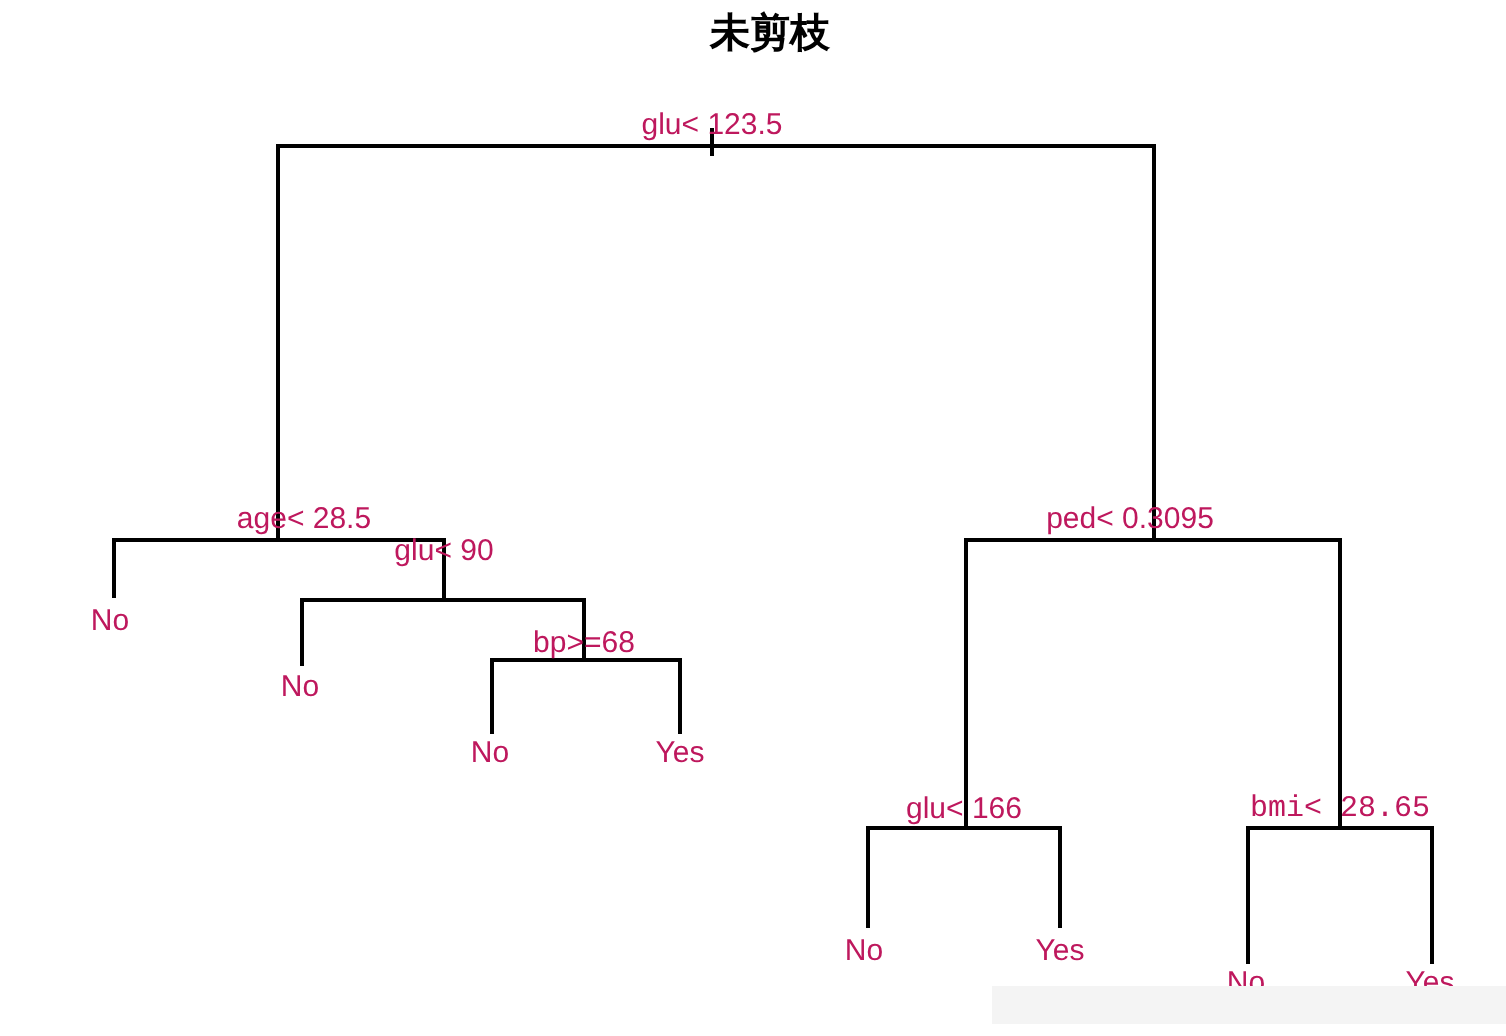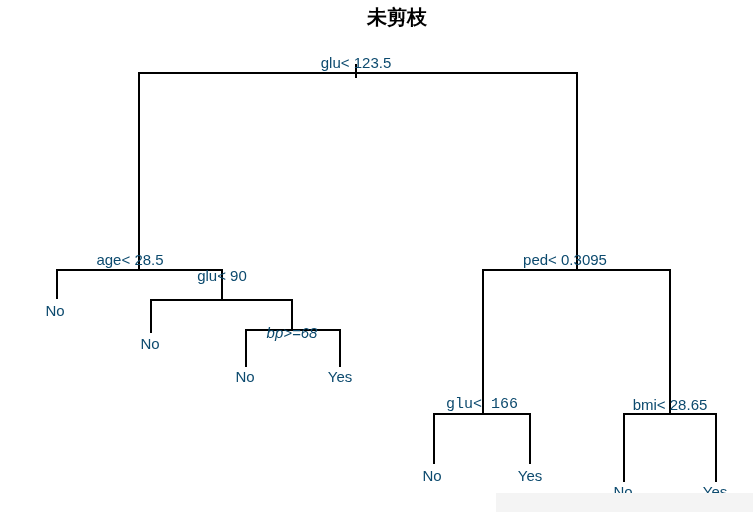--- a/index.html
+++ b/index.html
@@ -21,21 +21,21 @@
     background: #000000;
   }
   .hline { height: 1.5px; }
   .vline { width: 1.5px; }
   .lbl {
     position: absolute;
     transform: translateX(-50%);
     font-size: 15px;
     line-height: 15px;
     white-space: nowrap;
-    color: #0c4a6e;
+    color: #be185d;
   }
   .title {
     position: absolute;
     transform: translateX(-50%);
     font-size: 20px;
     line-height: 22px;
     font-weight: bold;
     white-space: nowrap;
     color: #000000;
   }
@@ -43,21 +43,21 @@
     position: absolute;
     background: #f4f4f4;
     z-index: 5;
   }
 </style>
 </head>
 <body>
 
 <div id="plot">
 
-  <div class="title" style="left:385px; top:6px;margin-left:12px;">未剪枝</div>
+  <div class="title" style="left:385px; top:6px;">未剪枝</div>
 
   <div class="line vline" style="left:355px; top:64px; height:14px;"></div>
   <div class="line hline" style="left:138px; top:72px; width:439px;"></div>
   <div class="line vline" style="left:138px; top:72px; height:197px;"></div>
   <div class="line vline" style="left:576px; top:72px; height:197px;"></div>
 
   <div class="line hline" style="left:56px; top:269px; width:166px;"></div>
   <div class="line vline" style="left:56px; top:269px; height:30px;"></div>
   <div class="line vline" style="left:221px; top:269px; height:30px;"></div>
 
@@ -75,26 +75,26 @@
 
   <div class="line hline" style="left:433px; top:413px; width:97px;"></div>
   <div class="line vline" style="left:433px; top:413px; height:51px;"></div>
   <div class="line vline" style="left:529px; top:413px; height:51px;"></div>
 
   <div class="line hline" style="left:623px; top:413px; width:93px;"></div>
   <div class="line vline" style="left:623px; top:413px; height:69px;"></div>
   <div class="line vline" style="left:715px; top:413px; height:69px;"></div>
 
   <div class="lbl" style="left:356px; top:55px;">glu&lt; 123.5</div>
-  <div class="lbl" style="left:130px; top:252px;">age&lt; 28.5</div>
+  <div class="lbl" style="left:152px; top:252px;">age&lt; 28.5</div>
   <div class="lbl" style="left:222px; top:268px;">glu&lt; 90</div>
-  <div class="lbl" style="left:292px; top:325px;font-style:italic;">bp&gt;=68</div>
+  <div class="lbl" style="left:292px; top:314px;">bp&gt;=68</div>
   <div class="lbl" style="left:565px; top:252px;">ped&lt; 0.3095</div>
-  <div class="lbl" style="left:482px; top:397px;font-family:Liberation Mono, monospace;">glu&lt; 166</div>
-  <div class="lbl" style="left:670px; top:397px;">bmi&lt; 28.65</div>
+  <div class="lbl" style="left:482px; top:397px;">glu&lt; 166</div>
+  <div class="lbl" style="left:670px; top:397px;font-family:Liberation Mono, monospace;">bmi&lt; 28.65</div>
 
   <div class="lbl" style="left:55px; top:303px;">No</div>
   <div class="lbl" style="left:150px; top:336px;">No</div>
   <div class="lbl" style="left:245px; top:369px;">No</div>
   <div class="lbl" style="left:340px; top:369px;">Yes</div>
   <div class="lbl" style="left:432px; top:468px;">No</div>
   <div class="lbl" style="left:530px; top:468px;">Yes</div>
   <div class="lbl" style="left:623px; top:484px;">No</div>
   <div class="lbl" style="left:715px; top:484px;">Yes</div>
 

